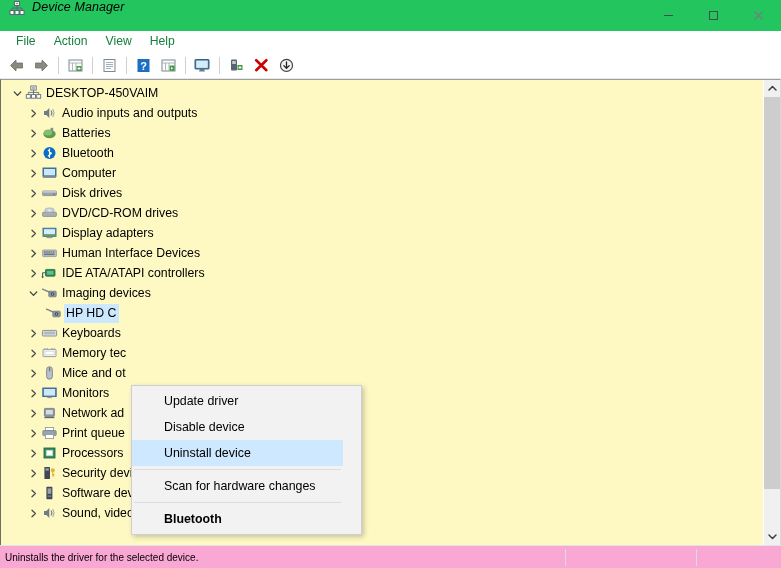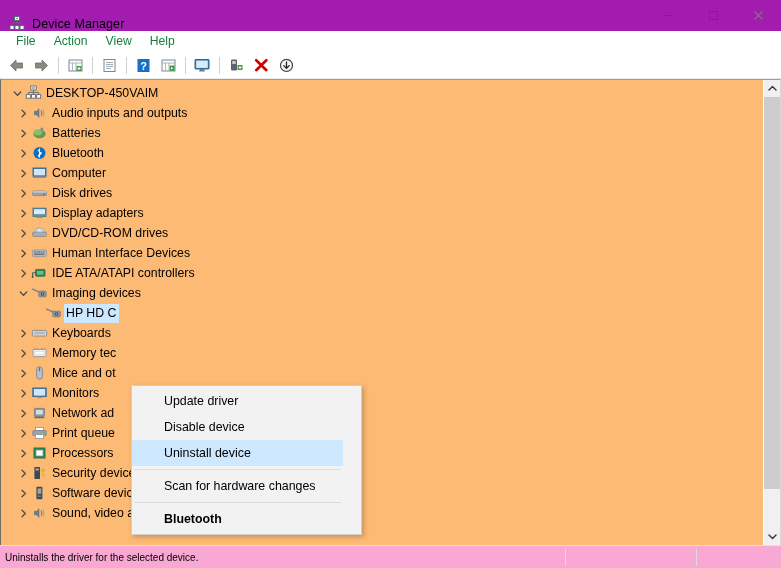--- a/index.html
+++ b/index.html
@@ -13,24 +13,25 @@
   .window {
     position: relative;
     width: 781px; height: 568px;
     background: #ffffff;
     display: flex; flex-direction: column;
   }
 
   
   .titlebar {
     height: 31px;
-    background: #a21caf;
-    display: flex; align-items: flex-end;
+    background: #22c55e;
+    display: flex; align-items: flex-start;
     flex: 0 0 31px;
     position: relative;
+    font-style: italic;
   }
   .title-icon {
     width: 16px; height: 16px;
     margin-left: 9px; margin-right: 7px;
     position: relative;
     flex: 0 0 16px;
   }
   .title-text {
     font-size: 12.5px;
     color: #000000;
@@ -85,21 +86,21 @@
 
   
   .content {
     flex: 1 1 auto;
     position: relative;
     display: flex;
     border-top: 1px solid #9d9d9d;
     border-left: 1px solid #6e6e64;
     border-right: 1px solid #d8d8d8;
     overflow: hidden;
-    background: #fdba74;
+    background: #fef9c3;
   }
   .tree {
     flex: 1 1 auto;
     padding-top: 3px;
     position: relative;
     overflow: hidden;
   }
   .row {
     height: 20px;
     display: flex; align-items: center;
@@ -120,21 +121,21 @@
     flex: 0 0 17px;
     position: relative;
   }
   .row .lbl { line-height: 16px; }
   .row.sel .lbl-wrap {
     background: #cce8ff;
     padding: 1px 3px 2px 2px;
     margin-left: -2px;
   }
   .indent0 { padding-left: 8px; }
-  .indent1 { padding-left: 14px; }
+  .indent1 { padding-left: 24px; }
   .indent2 { padding-left: 44px; }
 
   
   .vscroll {
     width: 17px;
     flex: 0 0 17px;
     background: #f0f0f0;
     border-left: 1px solid #ffffff;
     display: flex; flex-direction: column;
     position: relative;
@@ -413,43 +414,43 @@
       </div>
 
       <div class="row indent1">
         <span class="exp">
           <svg width="9" height="9" viewBox="0 0 9 9">
               <path d="M3 1.3 L6.4 4.5 L3 7.7" stroke="#4d4d4d" stroke-width="1.35" fill="none" stroke-linecap="round" stroke-linejoin="round"></path>
             </svg>
         </span>
         <span class="ico">
           <svg width="17" height="16" viewBox="0 0 17 16">
+            <rect x="1.6" y="7.2" width="13.8" height="4.2" rx="0.8" fill="#a6aeb6" stroke="#808891" stroke-width="0.8"></rect>
+            <ellipse cx="8.5" cy="5.2" rx="4.6" ry="2.2" fill="#c9d2da" stroke="#9aa2ab" stroke-width="0.7"></ellipse>
+            <ellipse cx="8.5" cy="5.2" rx="1.2" ry="0.6" fill="#ffffff"></ellipse>
+          </svg>
+        </span>
+        <span class="lbl">DVD/CD-ROM drives</span>
+      </div>
+
+      <div class="row indent1">
+        <span class="exp">
+          <svg width="9" height="9" viewBox="0 0 9 9">
+              <path d="M3 1.3 L6.4 4.5 L3 7.7" stroke="#4d4d4d" stroke-width="1.35" fill="none" stroke-linecap="round" stroke-linejoin="round"></path>
+            </svg>
+        </span>
+        <span class="ico">
+          <svg width="17" height="16" viewBox="0 0 17 16">
             <rect x="2" y="3.2" width="13" height="8.2" fill="#4f8fc0" stroke="#3a6d96" stroke-width="0.9"></rect>
             <rect x="3" y="4.2" width="11" height="5" fill="#d9edf9"></rect>
             <rect x="2" y="9.8" width="13" height="1.6" fill="#6d9e3f"></rect>
             <rect x="5.5" y="11.6" width="6" height="1.5" fill="#8b959e"></rect>
           </svg>
         </span>
         <span class="lbl">Display adapters</span>
-      </div>
-
-      <div class="row indent1">
-        <span class="exp">
-          <svg width="9" height="9" viewBox="0 0 9 9">
-              <path d="M3 1.3 L6.4 4.5 L3 7.7" stroke="#4d4d4d" stroke-width="1.35" fill="none" stroke-linecap="round" stroke-linejoin="round"></path>
-            </svg>
-        </span>
-        <span class="ico">
-          <svg width="17" height="16" viewBox="0 0 17 16">
-            <rect x="1.6" y="7.2" width="13.8" height="4.2" rx="0.8" fill="#a6aeb6" stroke="#808891" stroke-width="0.8"></rect>
-            <ellipse cx="8.5" cy="5.2" rx="4.6" ry="2.2" fill="#c9d2da" stroke="#9aa2ab" stroke-width="0.7"></ellipse>
-            <ellipse cx="8.5" cy="5.2" rx="1.2" ry="0.6" fill="#ffffff"></ellipse>
-          </svg>
-        </span>
-        <span class="lbl">DVD/CD-ROM drives</span>
       </div>
 
       <div class="row indent1">
         <span class="exp">
           <svg width="9" height="9" viewBox="0 0 9 9">
               <path d="M3 1.3 L6.4 4.5 L3 7.7" stroke="#4d4d4d" stroke-width="1.35" fill="none" stroke-linecap="round" stroke-linejoin="round"></path>
             </svg>
         </span>
         <span class="ico">
           <svg width="17" height="16" viewBox="0 0 17 16">

